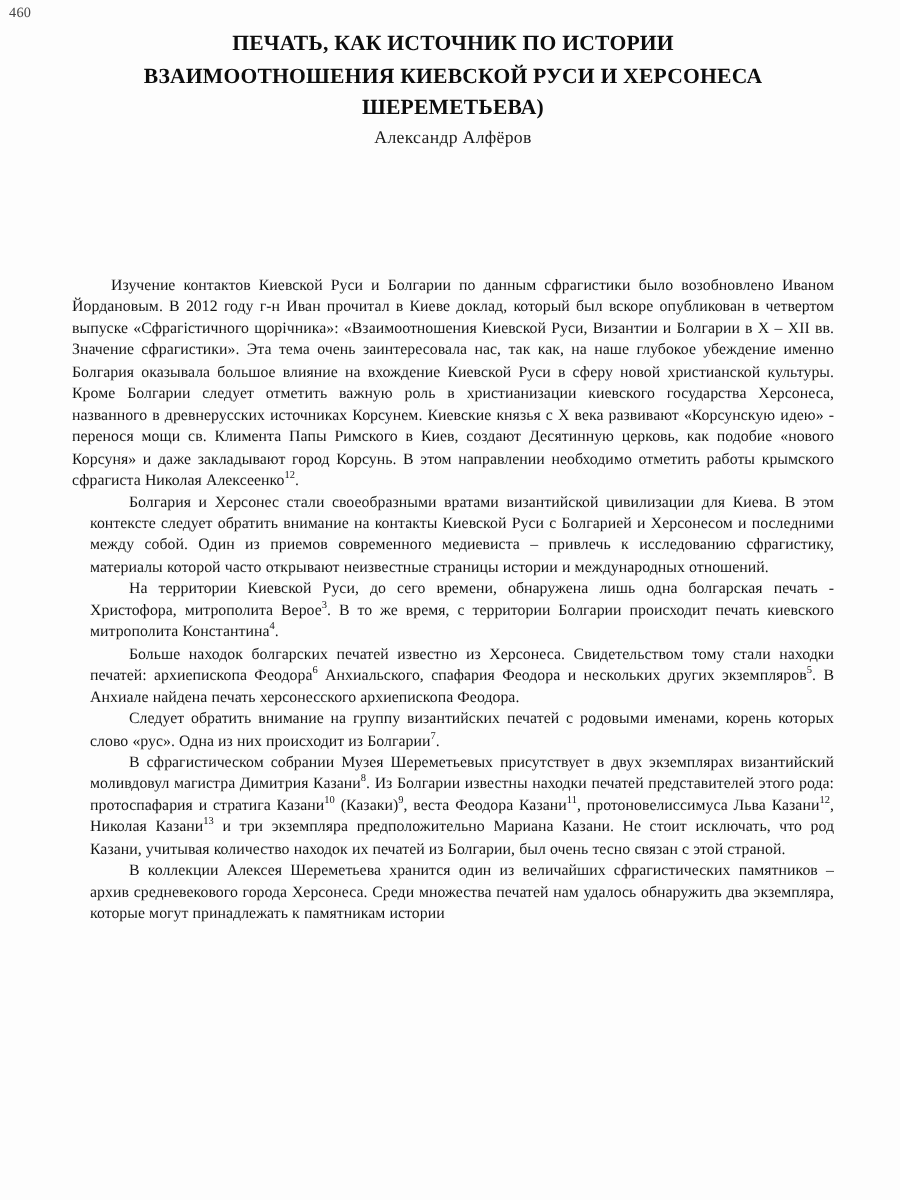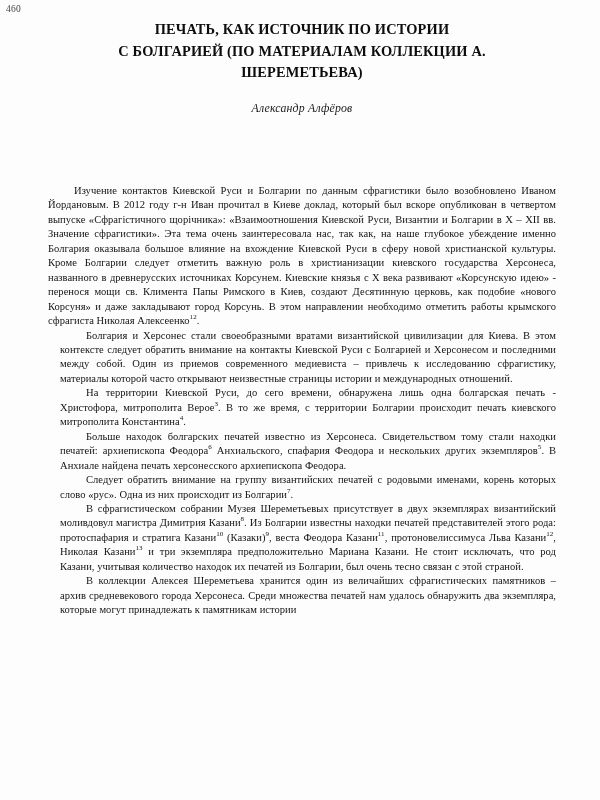--- a/index.html
+++ b/index.html
@@ -38,22 +38,20 @@
   }
   .title-line {
     font-weight: bold;
     font-size: 14.4px;
     line-height: 21.5px;
     letter-spacing: 0.15px;
     color: #0d0d0d;
     white-space: nowrap;
   }
   .author {
-    margin-top: 17px;
-    font-style: italic;
     font-size: 11.8px;
     letter-spacing: 0.2px;
     color: #1a1a1a;
   }
 
   
   .body-col {
     position: absolute;
     top: 184px;
     left: 48px;
@@ -87,21 +85,21 @@
 </style>
 </head>
 <body>
 
 <div class="page">
 
   <div class="folio">460</div>
 
   <div class="title-block">
     <div class="title-line">ПЕЧАТЬ, КАК ИСТОЧНИК ПО ИСТОРИИ</div>
-    <div class="title-line">С БОЛГАРИЕЙ (ПО МАТЕРИАЛАМ КОЛЛЕКЦИИ А.</div>
+    <div class="title-line">ВЗАИМООТНОШЕНИЯ КИЕВСКОЙ РУСИ И ХЕРСОНЕСА</div>
     <div class="title-line">ШЕРЕМЕТЬЕВА)</div>
     <div class="author">Александр Алфёров</div>
   </div>
 
   <div class="body-col">
 
     <p class="para"><span>Изучение контактов Киевской Руси и Болгарии по данным сфрагистики было возобновлено Иваном Йордановым. В 2012 году г-н Иван прочитал в Киеве доклад, который был вскоре опубликован в четвертом выпуске «Сфрагістичного щорічника»: «Взаимоотношения Киевской Руси, Византии и Болгарии в X – XII вв. Значение сфрагистики». Эта тема очень заинтересовала нас, так как, на наше глубокое убеждение именно Болгария оказывала большое влияние на вхождение Киевской Руси в сферу новой христианской культуры. Кроме Болгарии следует отметить важную роль в христианизации киевского государства Херсонеса, названного в древнерусских источниках Корсунем. Киевские князья с X века развивают «Корсунскую идею» - перенося мощи св. Климента Папы Римского в Киев, создают Десятинную церковь, как подобие «нового Корсуня» и даже закладывают город Корсунь. В этом направлении необходимо отметить работы крымского сфрагиста Николая Алексеенко<sup>1</sup></span><sup>2</sup>.</p>
 
     <p class="para"><span>Болгария и Херсонес стали своеобразными вратами византийской цивилизации для Киева. В этом контексте следует обратить внимание на контакты Киевской Руси с Болгарией и Херсонесом и последними между собой. Один из приемов современного медиевиста – привлечь к исследованию сфрагистику, материалы которой часто открывают неизвестные страницы истории и международных отношений.</span></p>
 

